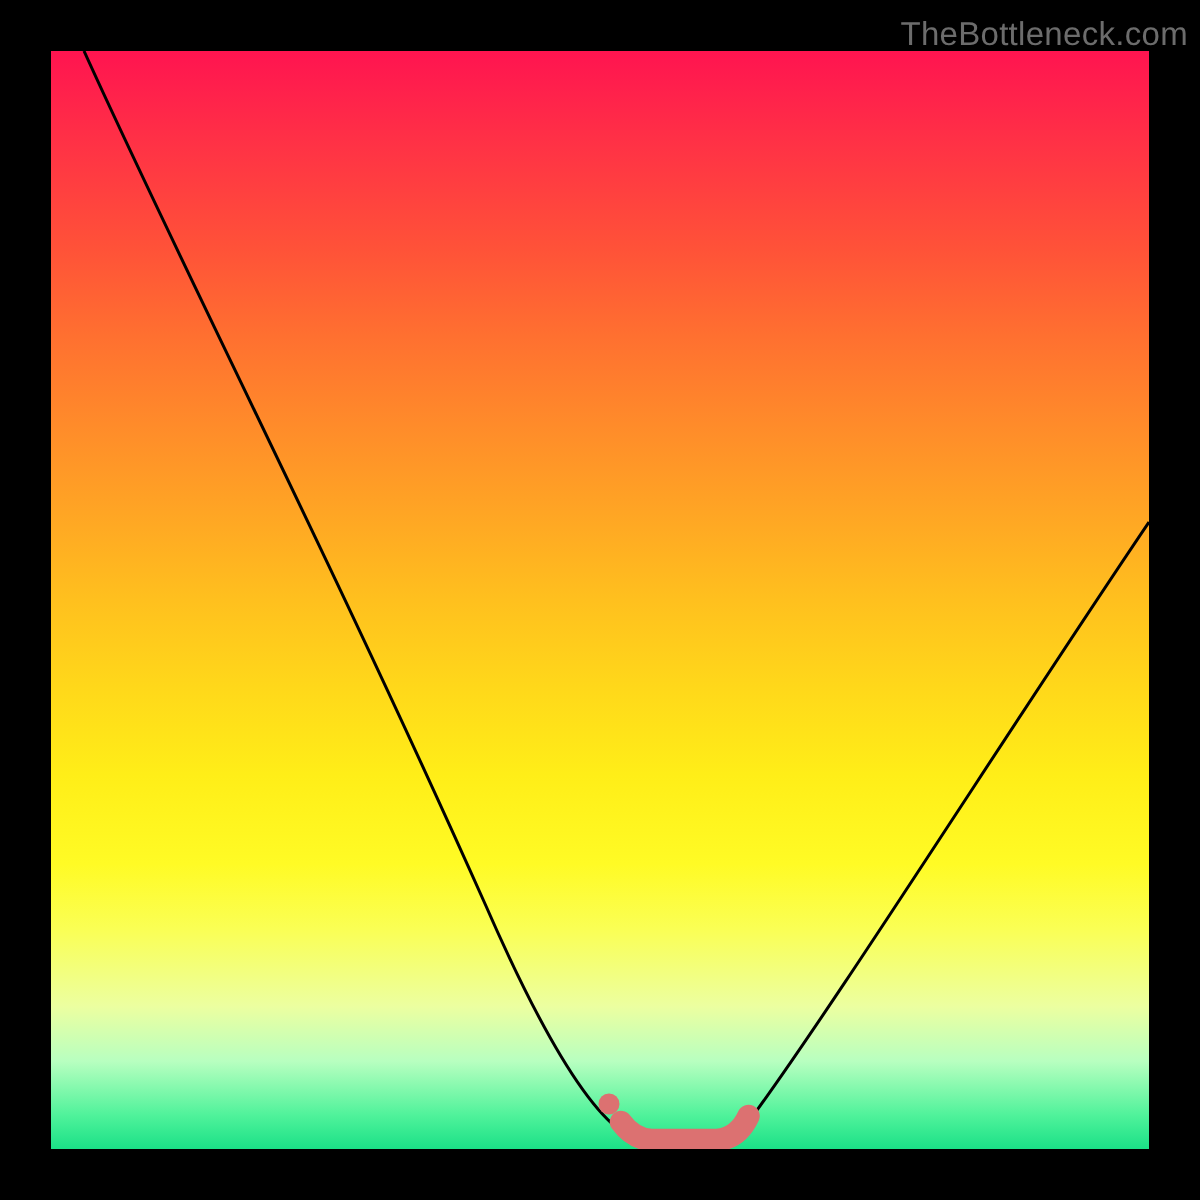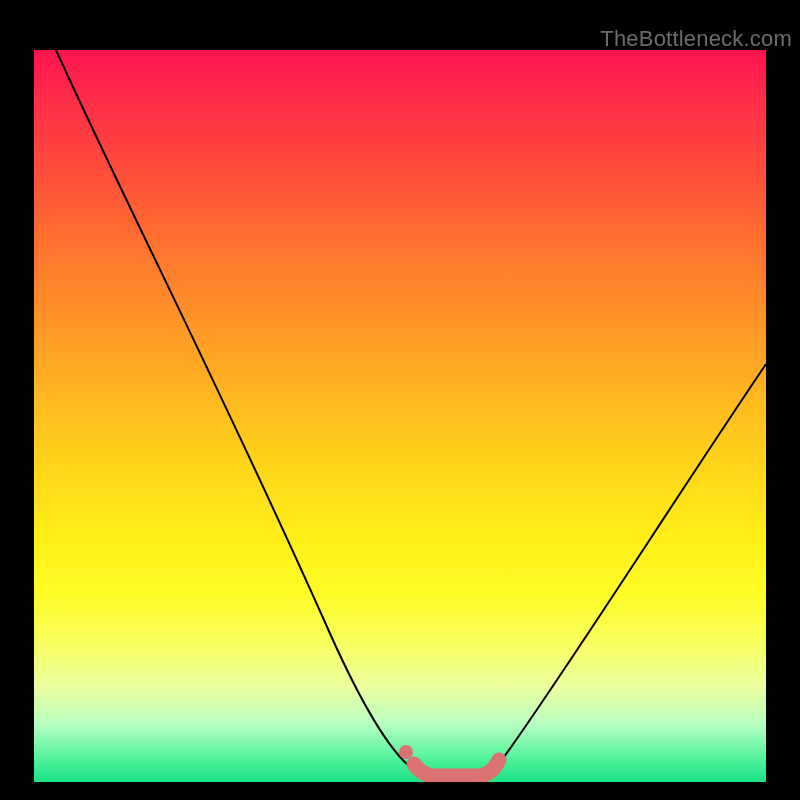--- a/index.html
+++ b/index.html
@@ -6,21 +6,21 @@
     margin: 0;
     padding: 0;
     width: 800px;
     height: 800px;
     overflow: hidden;
     background: #000;
     font-family: Arial, Helvetica, sans-serif;
   }
   .frame {
     position: absolute;
-    top: 16px;
+    top: 0;
     left: 0;
     width: 800px;
     height: 668px;
     background: #000;
   }
   .plot-area {
     position: absolute;
     top: 34px;
     left: 34px;
     width: 732px;

